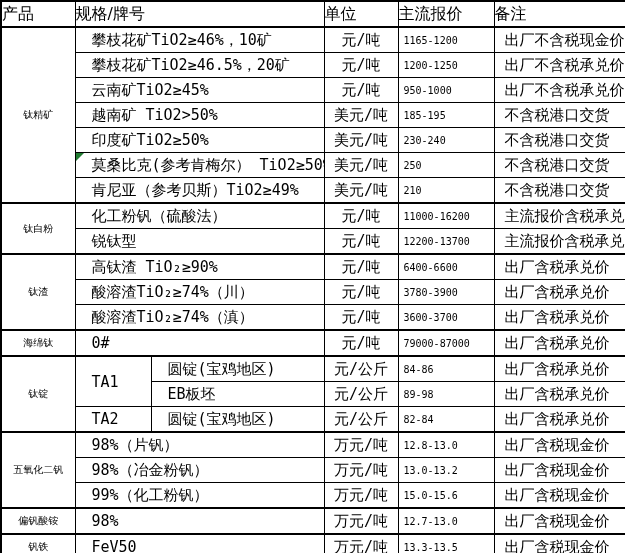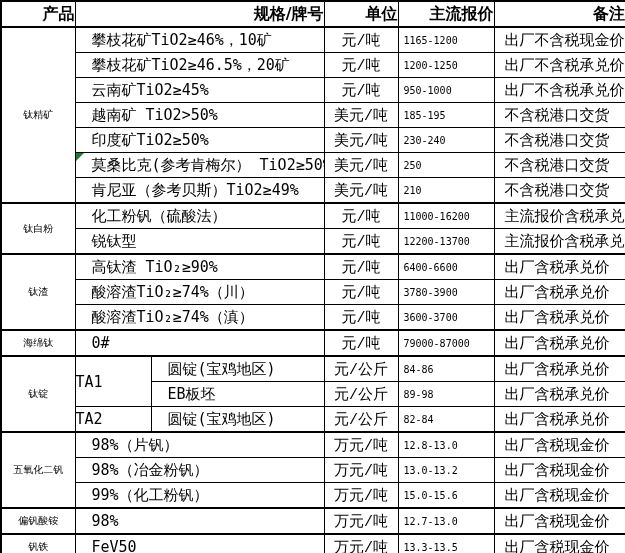--- a/index.html
+++ b/index.html
@@ -15,29 +15,29 @@
   }
   td,th{
     border:1px solid var(--border);
     height:24px;padding:0;margin:0;
     overflow:hidden;white-space:nowrap;
     vertical-align:middle;
     font-size:15px;font-weight:normal;
     background:var(--background);
   }
   tr.hrow th{
-    font-size:16px;font-weight:bold;text-align:right;
+    font-size:16px;font-weight:normal;text-align:left;
     border-bottom:2px solid var(--border);
     font-family:"DejaVu Sans","Liberation Sans",sans-serif;
   }
   tr.gt td{border-top:2px solid var(--border);}
   td.prod{text-align:center;font-size:10px;}
   td.spec{text-align:left;padding-left:16px;}
-  td.brand{text-align:left;padding-left:0;}
-  td.unit{text-align:center;font-family:Liberation Mono, monospace;}
+  td.brand{text-align:left;padding-left:16px;}
+  td.unit{text-align:center;}
   td.price{text-align:left;padding-left:5px;font-size:10px;}
   td.note{text-align:left;padding-left:10px;}
   td.rel{position:relative;}
   .marker{
     position:absolute;top:0;left:0;width:0;height:0;
     border-top:8px solid var(--comment-marker);
     border-right:8px solid transparent;
   }
 </style>
 </head>

